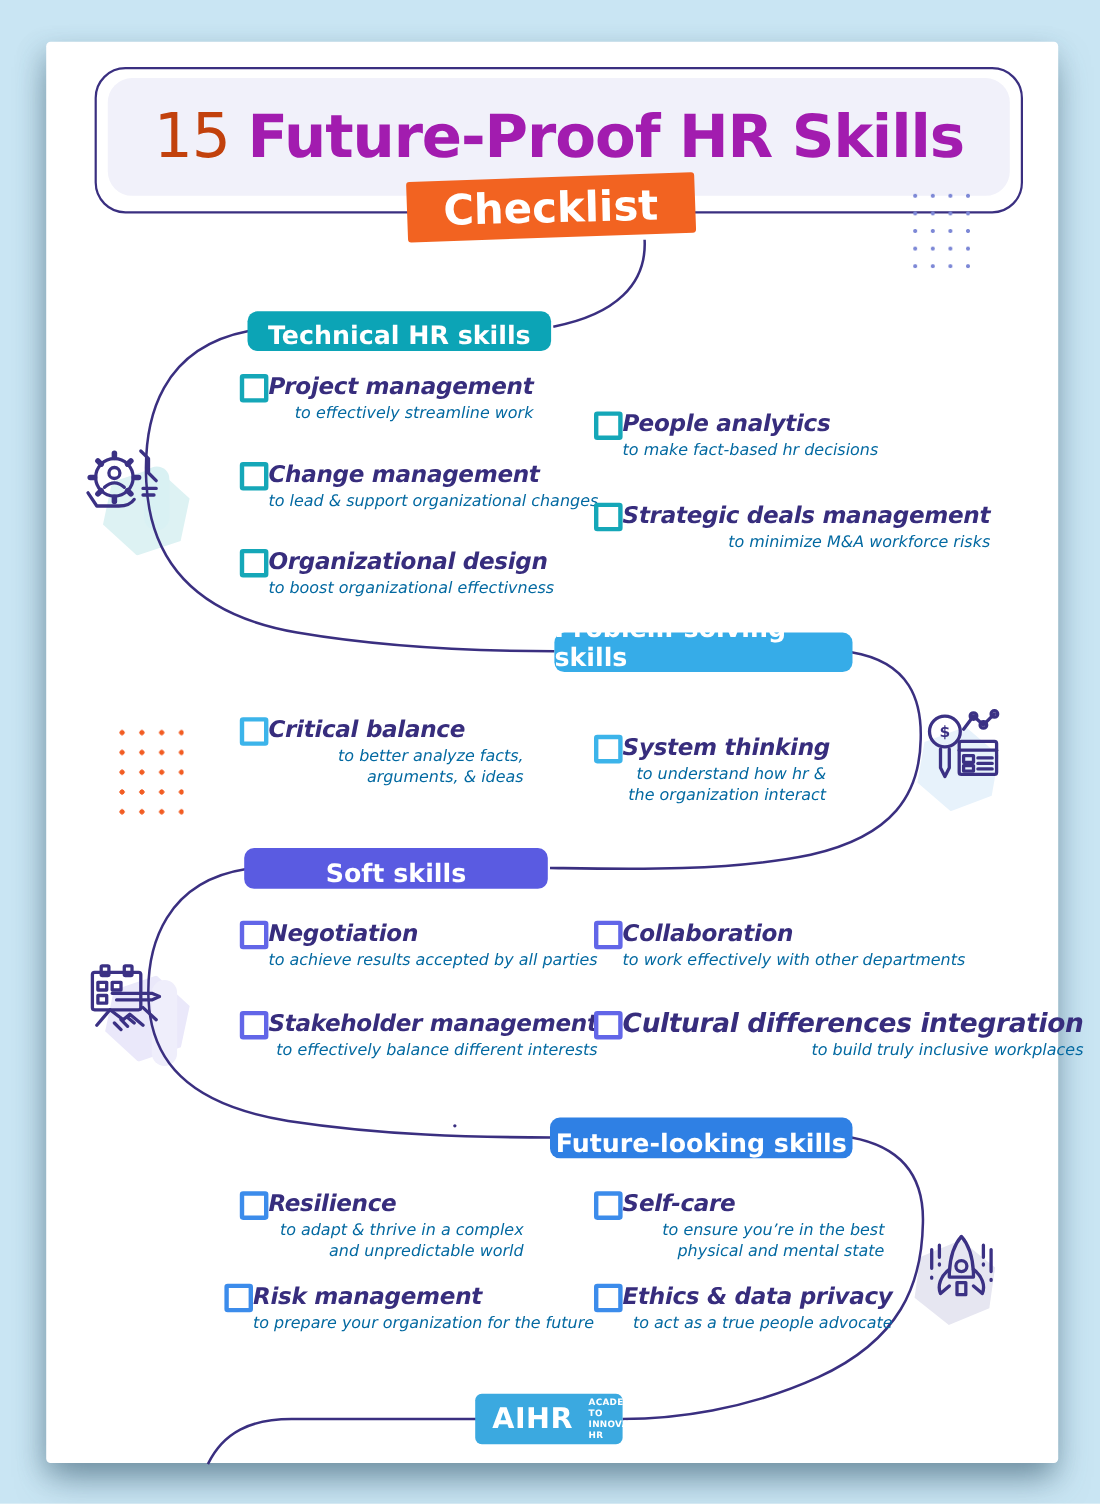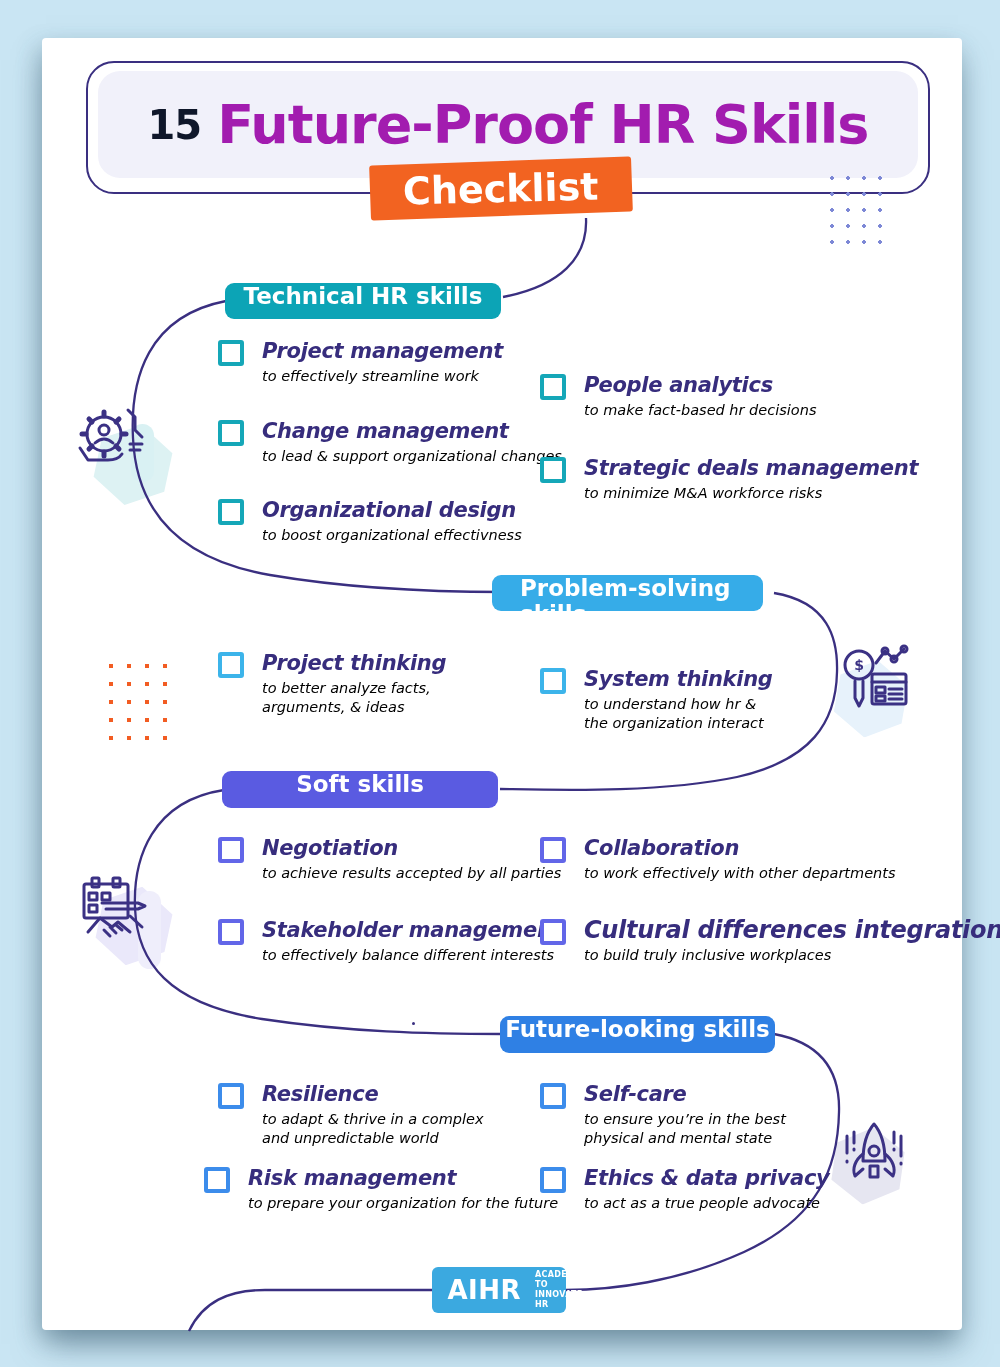--- a/index.html
+++ b/index.html
@@ -10,50 +10,50 @@
   .card { position:absolute; left:42px; top:38px; width:920px; height:1292px;
           background:#ffffff; border-radius:4px;
           box-shadow:0 18px 30px -4px rgba(60,95,115,.55), -4px 8px 22px rgba(60,95,115,.25); }
 
   
   .title-box { position:absolute; left:86px; top:61px; width:844px; height:133px;
                border:2px solid #3a2f80; border-radius:28px; background:#ffffff; z-index:3; }
   .title-inner { position:absolute; left:98px; top:71px; width:820px; height:107px;
                  border-radius:22px; background:#f1f1fa; display:flex; align-items:center;
                  justify-content:center; gap:16px; z-index:4; }
-  .title-num { font-size:40px; font-weight:700; color:#0f172a; letter-spacing:-1px; }
+  .title-num { font-size:56px; font-weight:400; color:#c2410c; letter-spacing:-1px; }
   .title-text { font-size:54px; font-weight:800; color:#a21caf; letter-spacing:-1px; }
   .checklist-banner { position:absolute; left:370px; top:161px; width:262px; height:55px;
                  background:#f26321; transform:rotate(-2deg); border-radius:3px;
                  display:flex; align-items:center; justify-content:center; z-index:6; }
   .checklist-banner span { font-size:38px; font-weight:800; color:#ffffff; transform:rotate(.6deg); }
 
   
   svg.curves { position:absolute; left:0; top:0; z-index:2; }
 
   
-  .banner { position:absolute; border-radius:9px; display:flex; align-items:flex-start;
+  .banner { position:absolute; border-radius:9px; display:flex; align-items:flex-end;
             justify-content:center; color:#fff; font-size:23px; font-weight:700; z-index:5; }
   .banner.b0 { left:225px; top:283px; width:276px; height:36px; background:#0ca4b6; }
-  .banner.b1 { left:492px; top:575px; width:271px; height:36px; background:#36ace8;padding-left:28px; }
+  .banner.b1 { left:504px; top:575px; width:271px; height:36px; background:#36ace8; }
   .banner.b2 { left:222px; top:771px; width:276px; height:37px; background:#5a5be1; }
   .banner.b3 { left:500px; top:1016px; width:275px; height:37px; background:#2f80e4; }
 
   
-  .item { position:absolute; display:flex; gap:18px; z-index:5; }
+  .item { position:absolute; display:flex; z-index:5; }
   .cb { width:26px; height:26px; border:4px solid #999; border-radius:3px;
         background:#fff; margin-top:2px; flex:0 0 26px; }
   .s0 .cb { border-color:#15a7b8; }
   .s1 .cb { border-color:#3cb4ea; }
   .s2 .cb { border-color:#6266e8; }
   .s3 .cb { border-color:#3c8ceb; }
   .ititle { font-size:21px; font-weight:800; font-style:italic; color:#372d7d;
             letter-spacing:-.3px; white-space:nowrap; line-height:26px; }
-  .idesc { font-size:14.5px; font-style:italic; color:#000000; margin-top:3px;
-           line-height:19px; white-space:nowrap; }
+  .idesc { font-size:14.5px; font-style:italic; color:#0369a1; margin-top:3px;
+           line-height:19px; white-space:nowrap;text-align:right; }
   .idesc.wrap230 { white-space:normal; max-width:232px; }
   .idesc.wrap180 { white-space:normal; max-width:185px; }
   .idesc.wrap238 { white-space:normal; max-width:238px; }
 
   
   .dots { position:absolute; z-index:6; }
   .dots.blue { left:820px; top:166px; width:62px; height:78px;
     background-image:radial-gradient(circle, #7d88d6 1.7px, transparent 2px);
     background-size:16px 16px; background-position:4px 4px; }
   .dots.orange { left:97px; top:652px; width:70px; height:90px;
@@ -165,21 +165,21 @@
     <span class="cb"></span>
     <div>
         <div class="ititle">Strategic deals management</div>
          <div class="idesc">to minimize M&amp;A workforce risks</div>
       </div>
   </div>
 
   <div class="item s1" style="left:218px;top:650px">
     <span class="cb"></span>
     <div>
-        <div class="ititle">Project thinking</div>
+        <div class="ititle">Critical balance</div>
          <div class="idesc wrap230">to better analyze facts, arguments, &amp; ideas</div>
       </div>
   </div>
   <div class="item s1" style="left:540px;top:666px">
     <span class="cb"></span>
     <div>
         <div class="ititle">System thinking</div>
          <div class="idesc wrap180">to understand how hr &amp; the organization interact</div>
       </div>
   </div>

